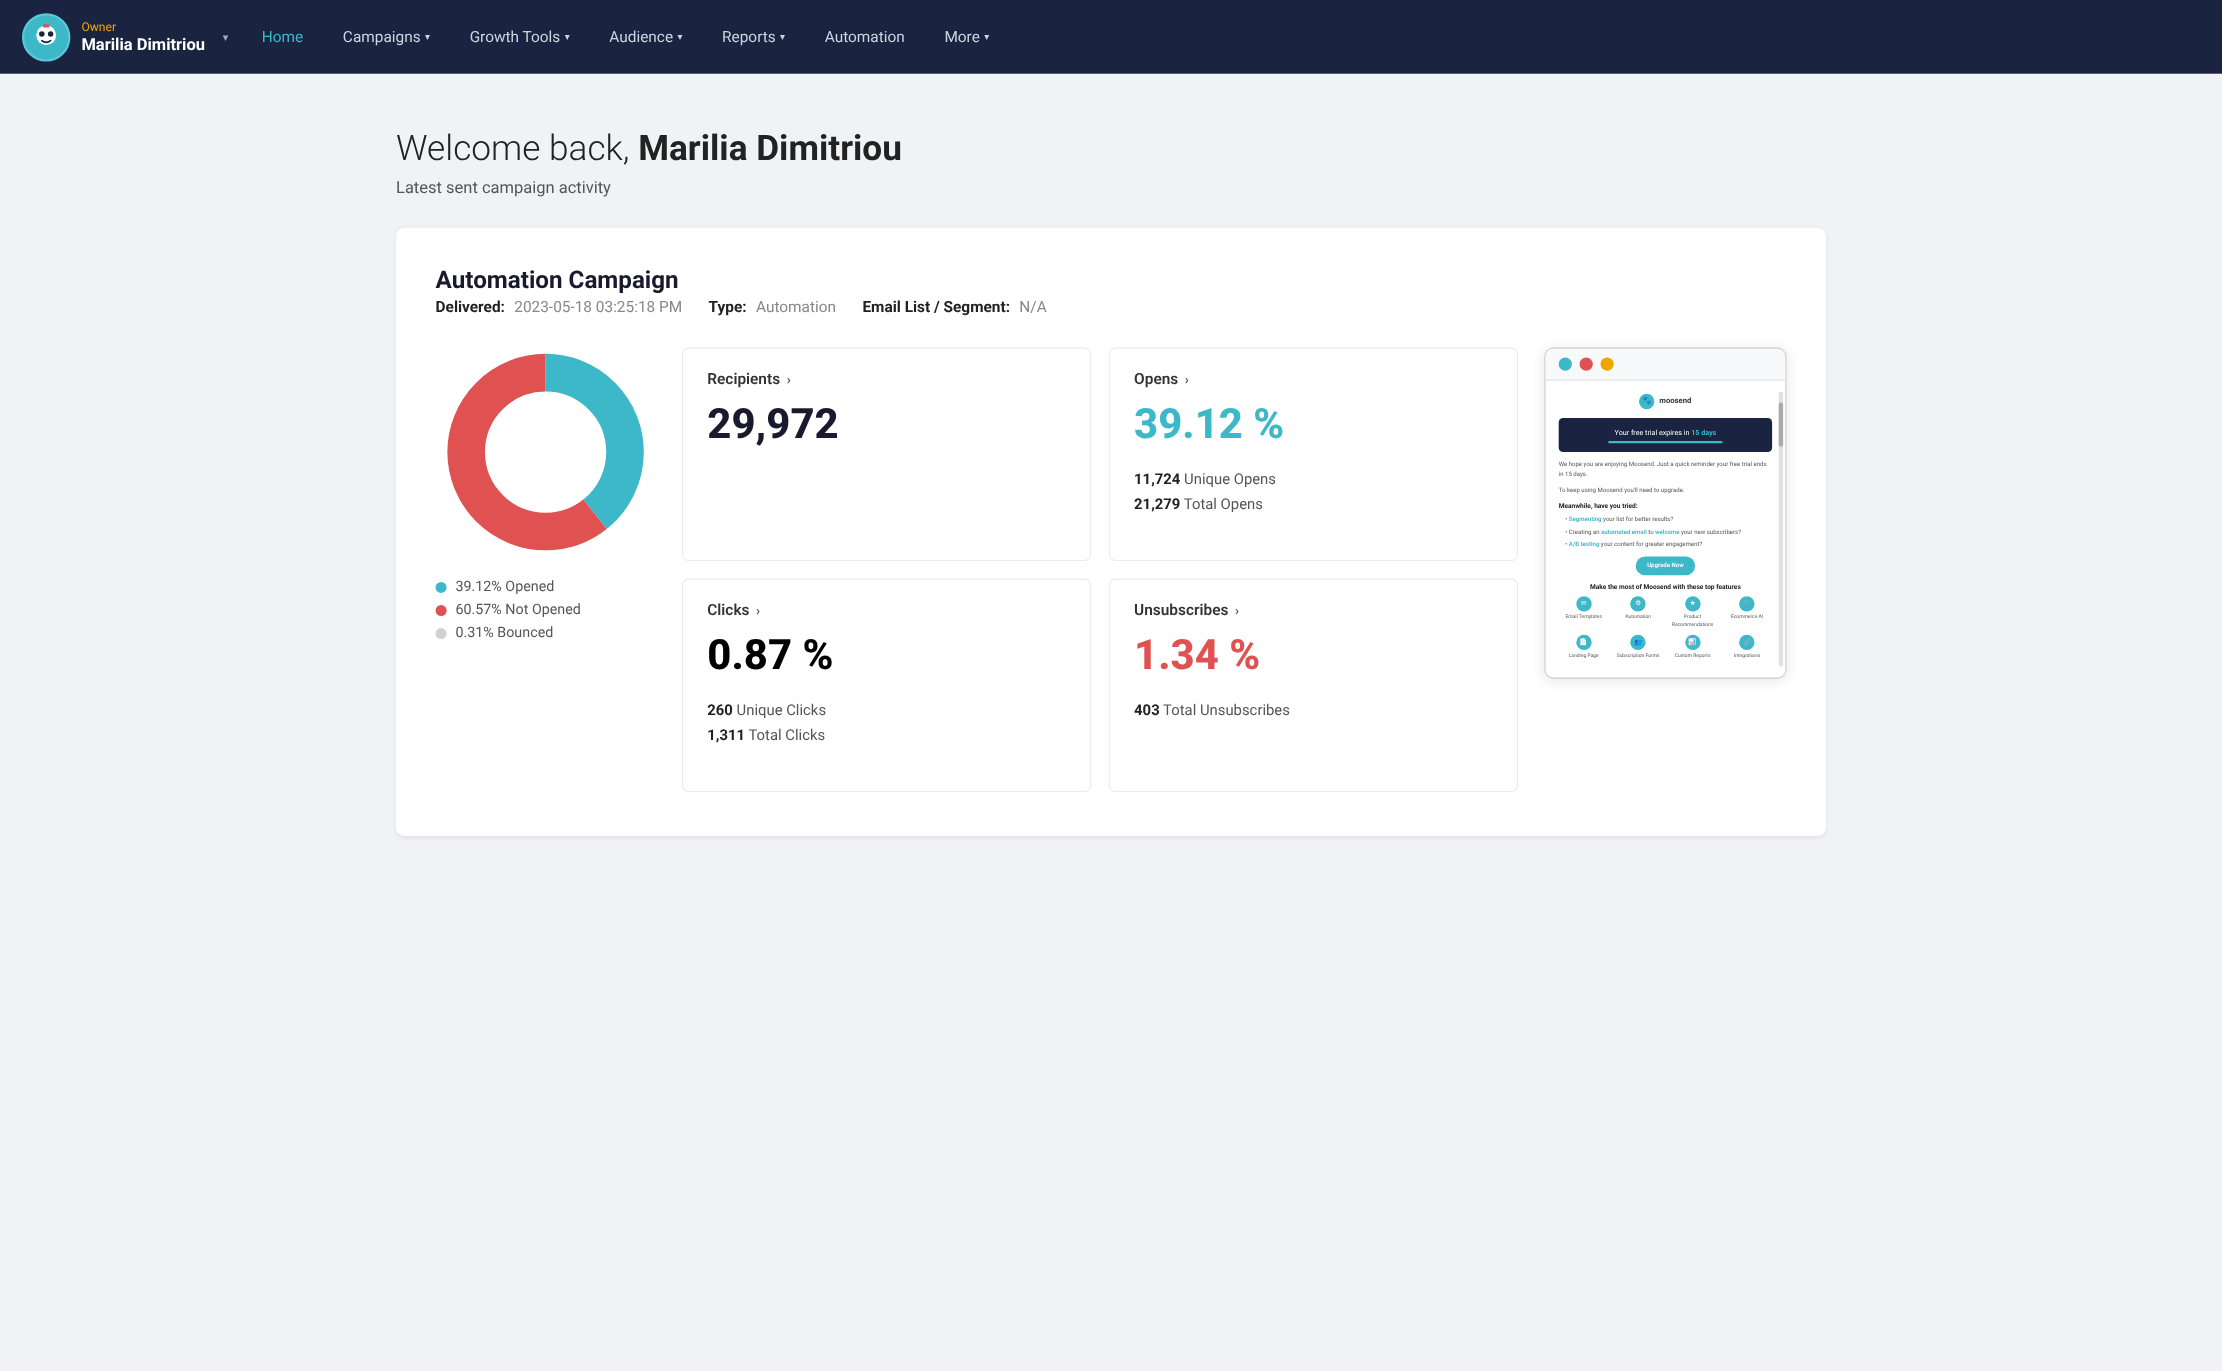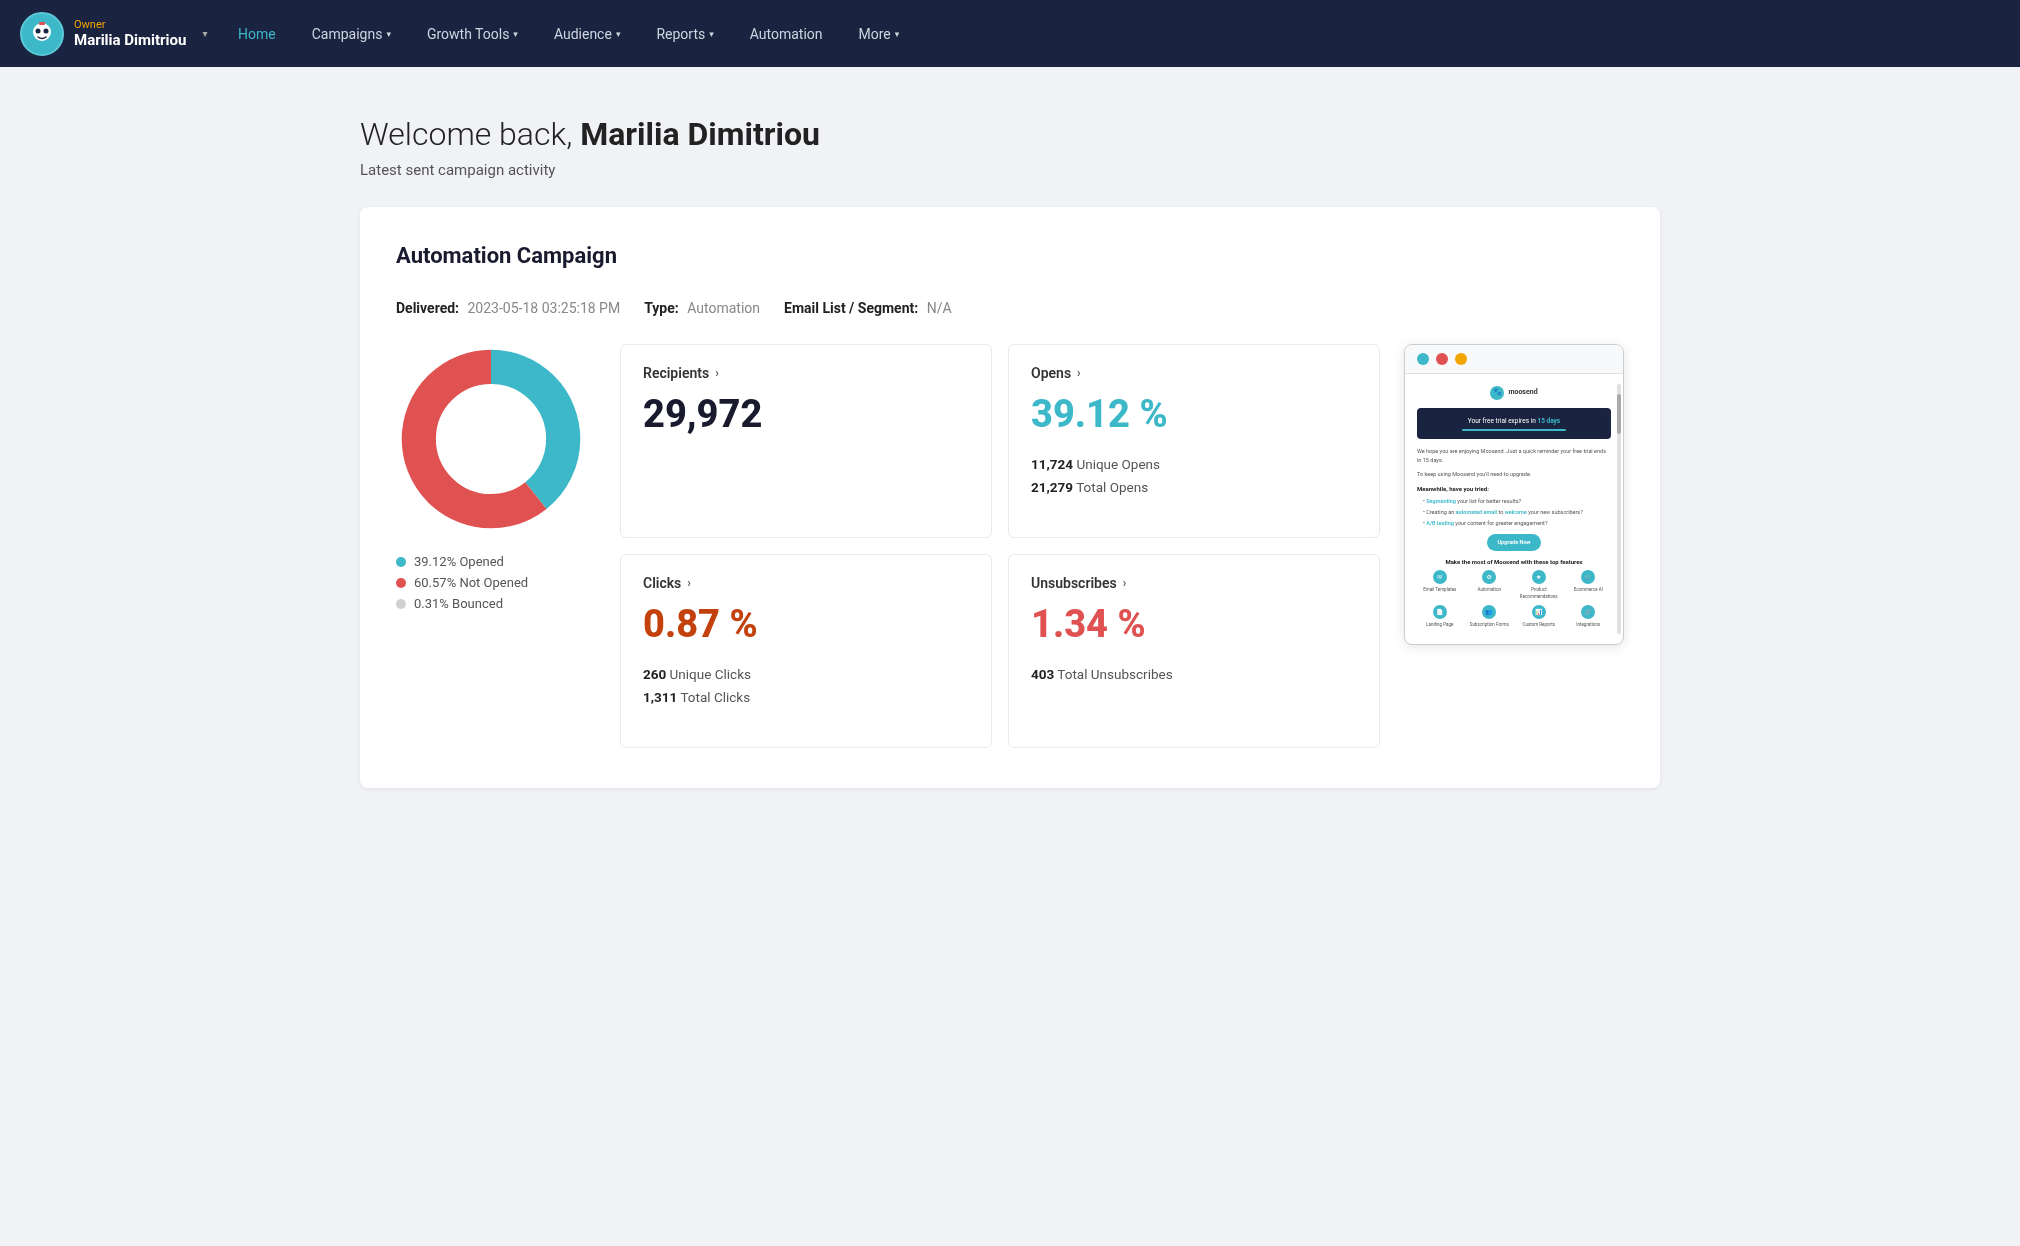--- a/index.html
+++ b/index.html
@@ -75,21 +75,21 @@
     .campaign-card {
       background: #fff;
       border-radius: 8px;
       padding: 36px 36px 40px;
       box-shadow: 0 1px 4px rgba(0,0,0,0.07);
     }
     .campaign-title {
       font-size: 22px;
       font-weight: 700;
       color: #1a1a2e;
-      margin-bottom: 32px;
+      margin-bottom: 4px;
     }
     .campaign-meta {
       display: flex;
       gap: 24px;
       align-items: center;
       margin-bottom: 28px;
       font-size: 14px;
       color: #555;
     }
     .campaign-meta .label { font-weight: 700; color: #222; }
@@ -99,21 +99,21 @@
     .stats-area {
       display: flex;
       gap: 24px;
       align-items: flex-start;
     }
 
     
     .donut-section {
       display: flex;
       flex-direction: column;
-      align-items: flex-start;
+      align-items: center;
       min-width: 200px;
     }
     .donut-container {
       position: relative;
       width: 190px;
       height: 190px;
       margin-bottom: 20px;
     }
     .donut-container svg {
       width: 100%; height: 100%;
@@ -162,21 +162,21 @@
     }
     .stat-box-header .arrow { color: #555; font-size: 12px; }
     .stat-value-large {
       font-size: 38px;
       font-weight: 800;
       color: #1a1a2e;
       margin-bottom: 10px;
       line-height: 1;
     }
     .stat-value-large.teal { color: #3db8c8; }
-    .stat-value-large.gold { color: #c2410c; }
+    .stat-value-large.gold { color: #000000; }
     .stat-value-large.red { color: #e05252; }
     .stat-sub {
       font-size: 13.5px;
       color: #555;
       line-height: 1.7;
       margin-top: 20px;
     }
     .stat-sub .num { font-weight: 700; color: #222; }
 
     

